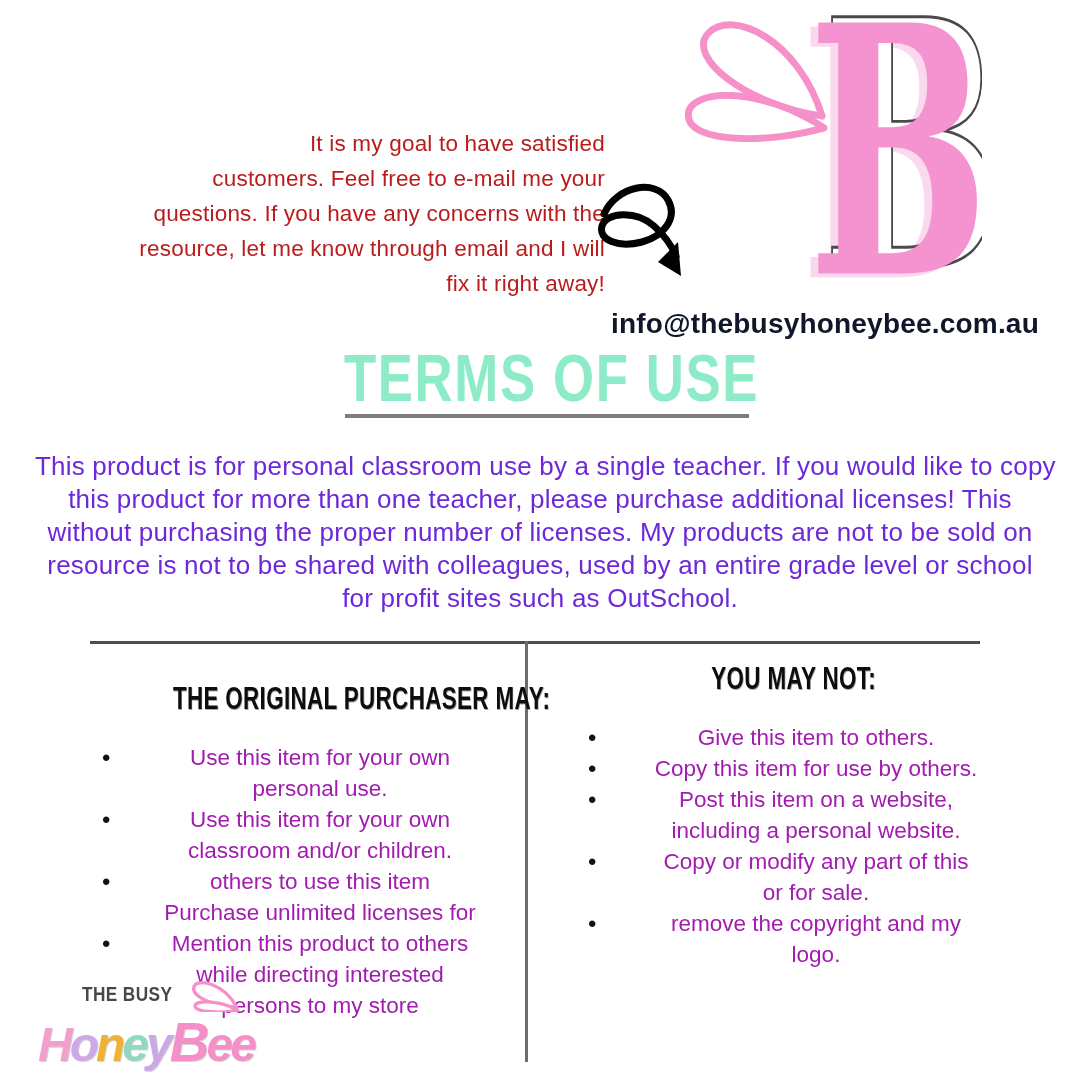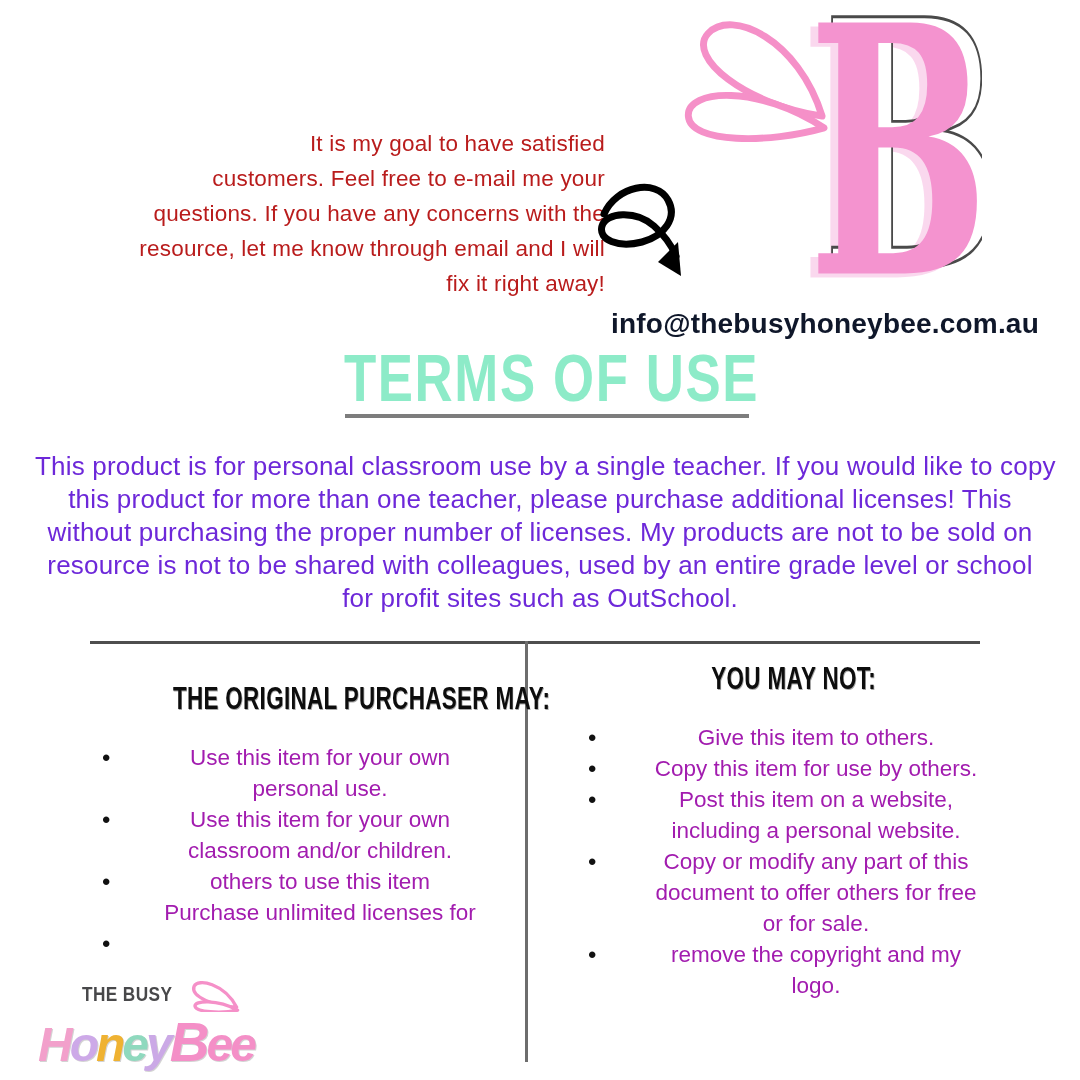--- a/index.html
+++ b/index.html
@@ -138,20 +138,25 @@
         </li>
         <li class="tou-item">
           <span class="bullet">•</span>
           <div class="txt">
             <div>others to use this item</div>
             <div>Purchase unlimited licenses for</div>
           </div>
         </li>
         <li class="tou-item">
           <span class="bullet">•</span>
+          <div class="txt">
+            <div>Mention this product to others</div>
+            <div>while directing interested</div>
+            <div>persons to my store</div>
+          </div>
         </li>
       </ul>
   </div>
 
   <div class="col col-right">
     <div class="col-header">
       <span class="t">YOU MAY NOT:</span>
     </div>
     <ul class="tou-list">
         <li class="tou-item">
@@ -170,21 +175,20 @@
           <span class="bullet">•</span>
           <div class="txt">
             <div>Post this item on a website,</div>
             <div>including a personal website.</div>
           </div>
         </li>
         <li class="tou-item">
           <span class="bullet">•</span>
           <div class="txt">
             <div>Copy or modify any part of this</div>
-            <div>document to offer others for free</div>
             <div>or for sale.</div>
           </div>
         </li>
         <li class="tou-item">
           <span class="bullet">•</span>
           <div class="txt">
             <div>remove the copyright and my</div>
             <div>logo.</div>
           </div>
         </li>

